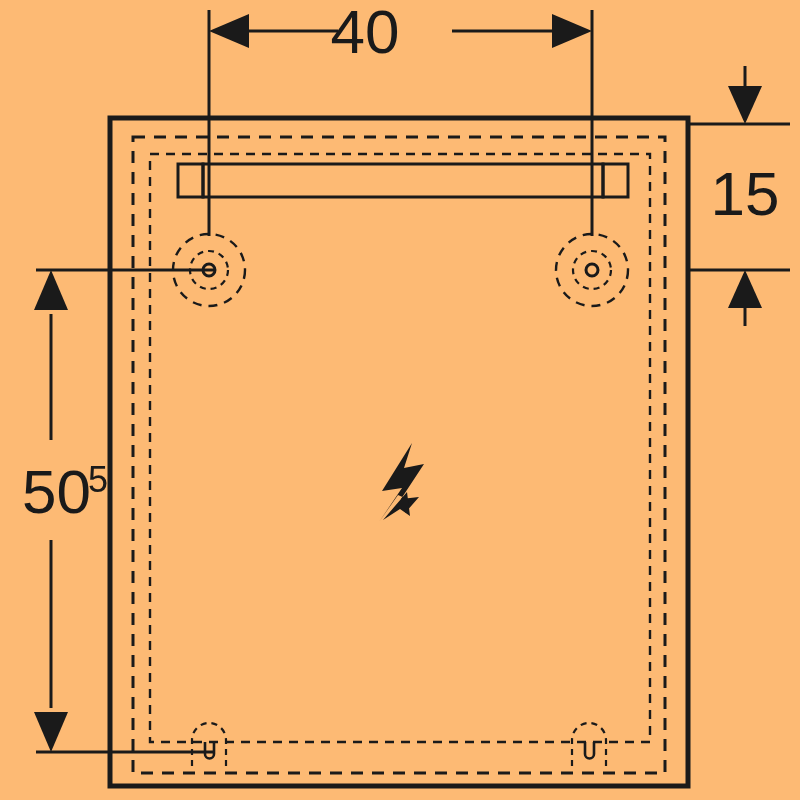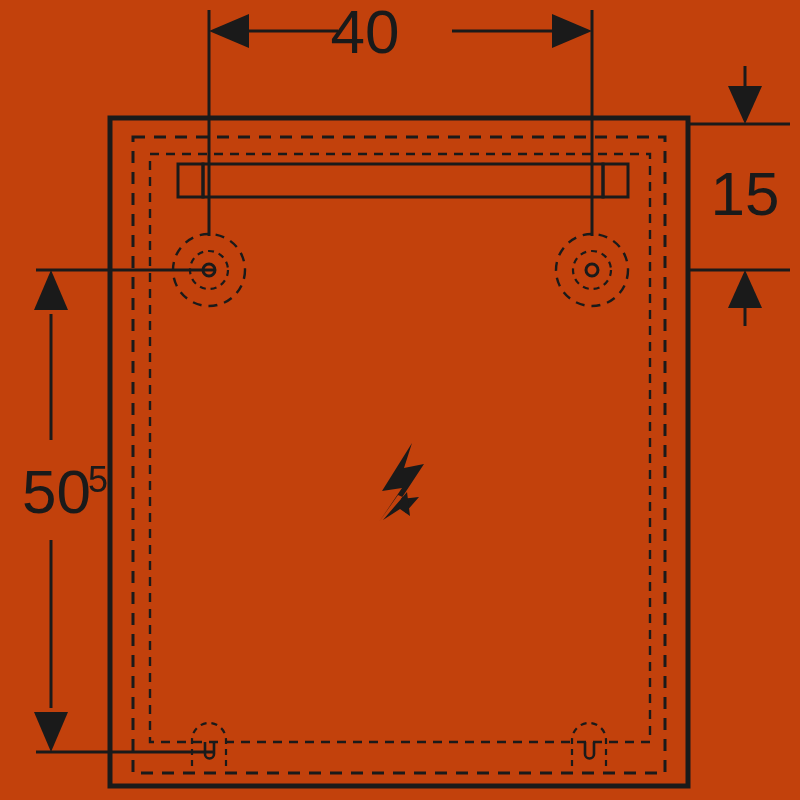--- a/index.html
+++ b/index.html
@@ -8,21 +8,21 @@
     padding: 0;
     background: #ffffff;
   }
   body {
     font-family: "Liberation Sans", sans-serif;
   }
   #drawing-root {
     position: relative;
     width: 800px;
     height: 800px;
-    background: #c2410c;
+    background: #fdba74;
     overflow: hidden;
   }
   #drawing-svg {
     display: block;
     width: 800px;
     height: 800px;
   }
   .dim-text {
     font-family: "Liberation Sans", sans-serif;
     font-size: 62px;

